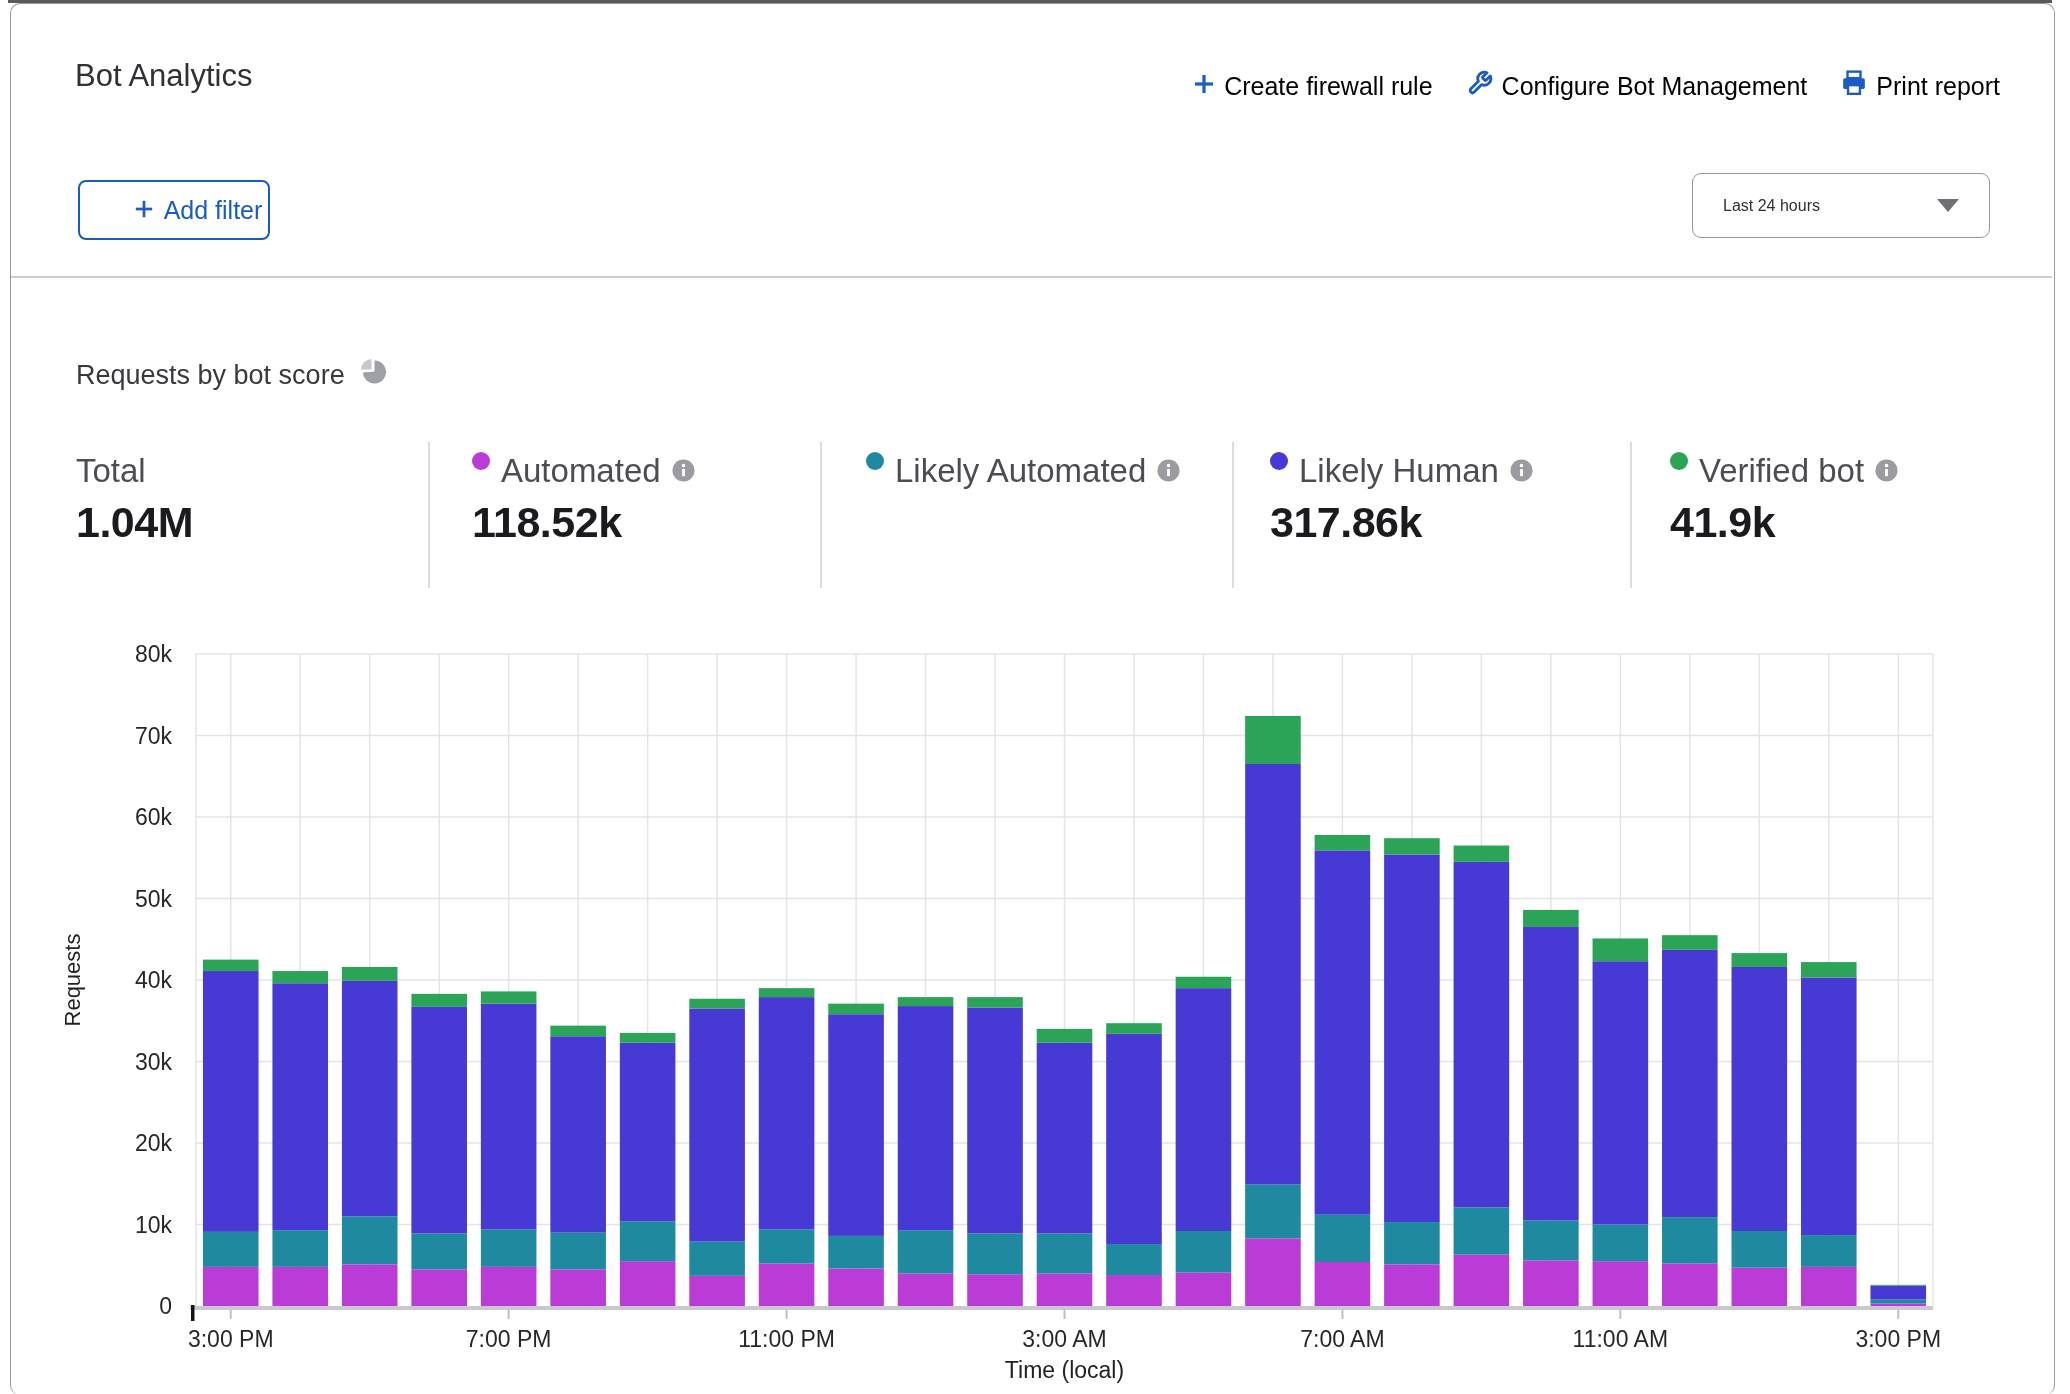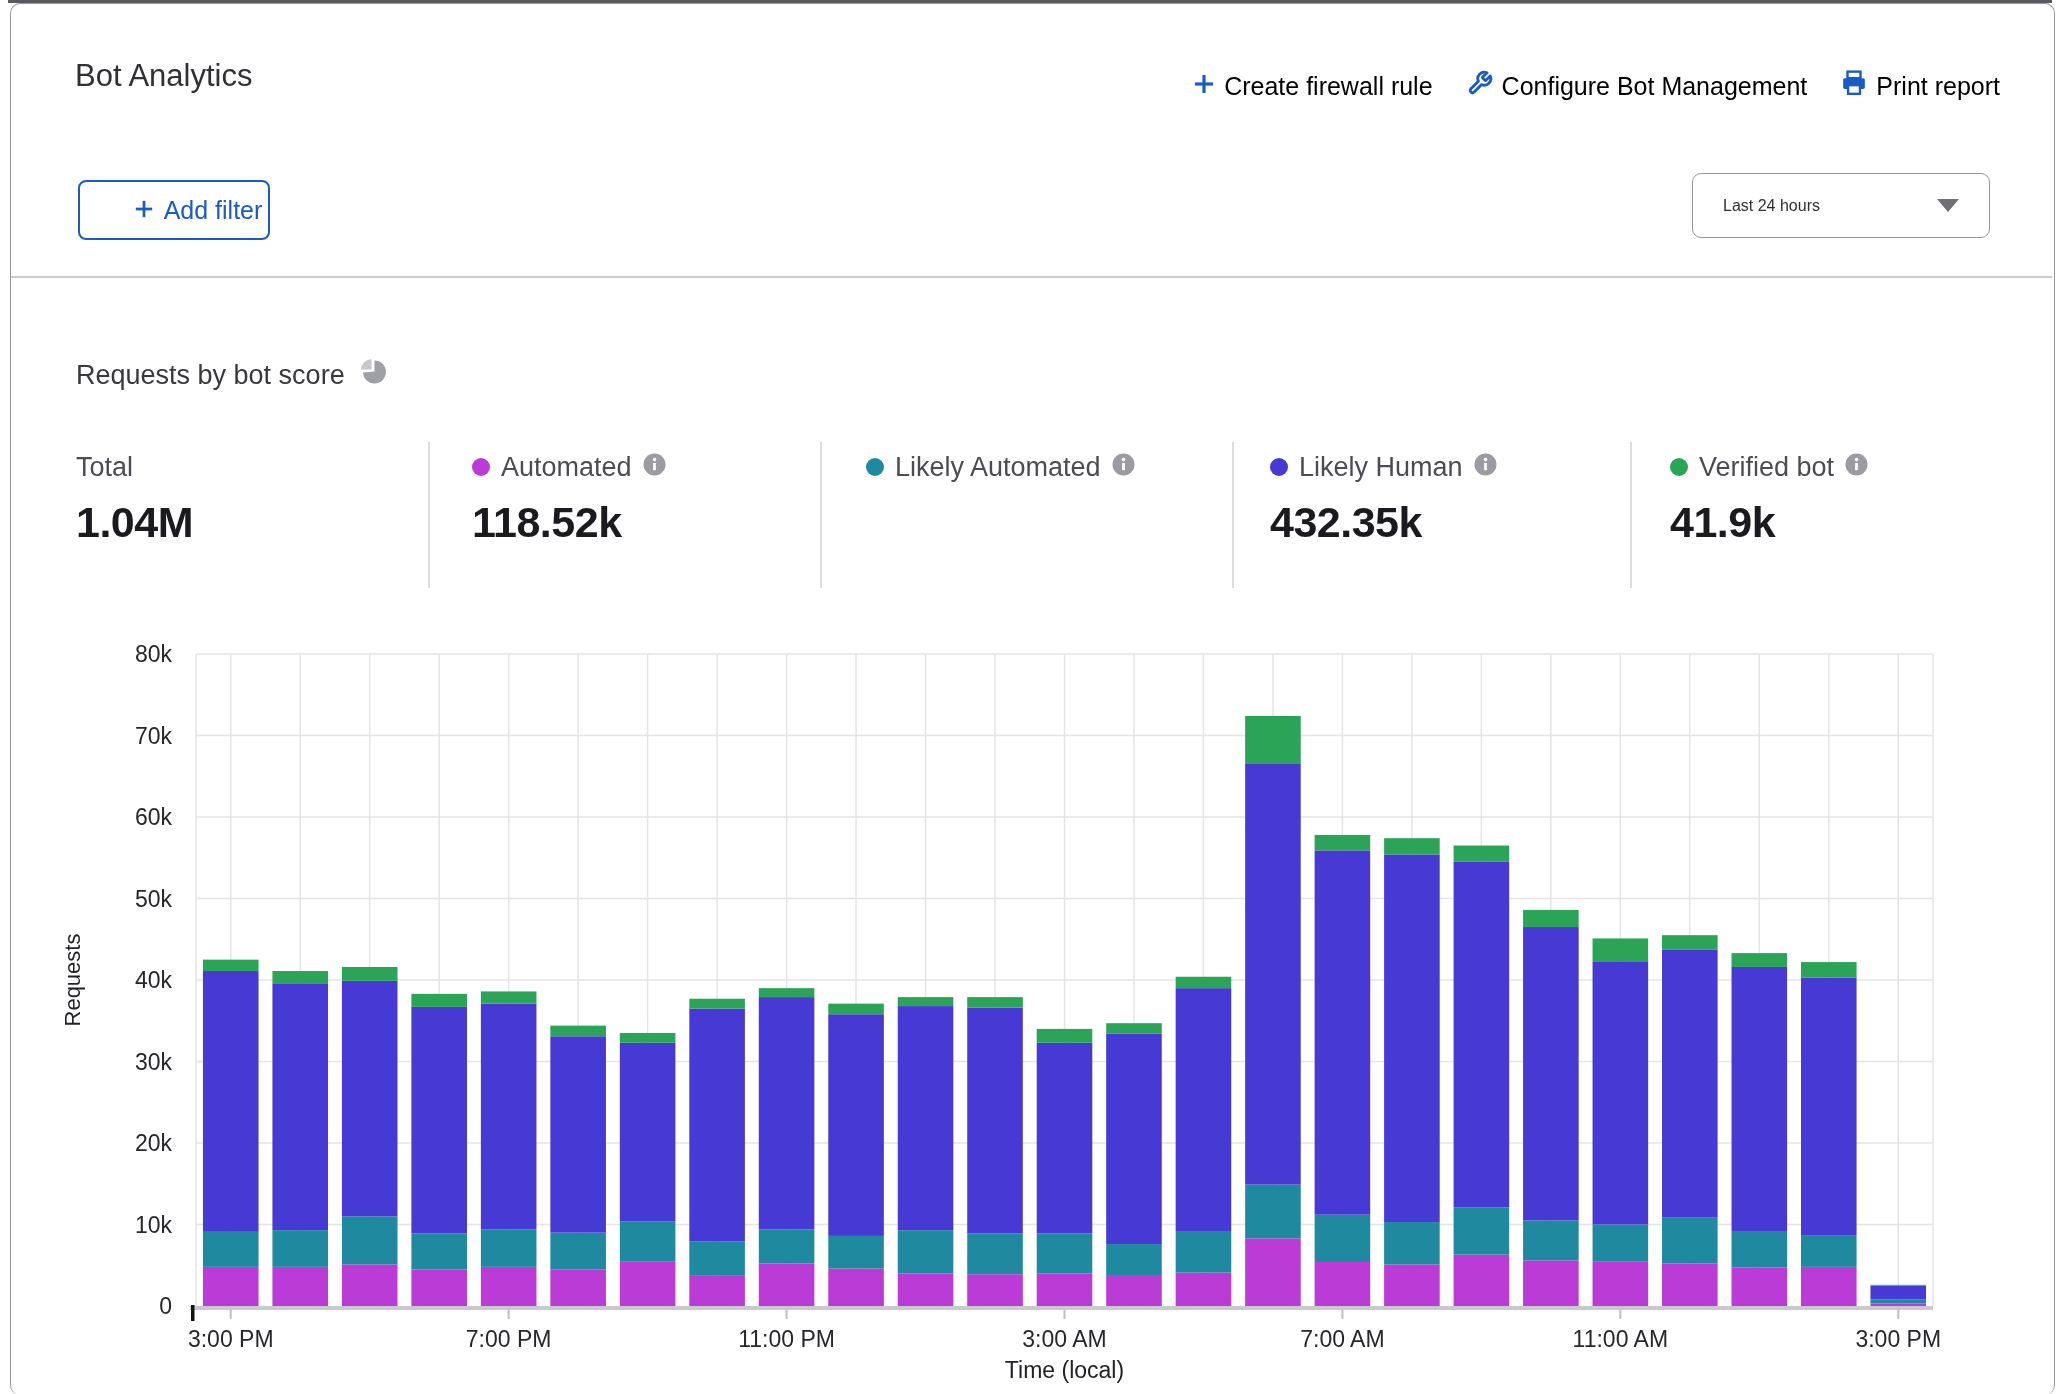--- a/index.html
+++ b/index.html
@@ -18,21 +18,21 @@
     border-radius:9px;background:#fff;display:flex;align-items:center;box-sizing:border-box;
     padding:0 30px;cursor:pointer;}
   #time-range .val{font-size:16px;color:#2e2e33;flex:1;}
   .caret{width:0;height:0;border-left:11px solid transparent;border-right:11px solid transparent;
     border-top:13px solid #6f6f74;}
   #header-divider{left:11px;top:276px;width:2041px;height:1.5px;background:#ccccd0;}
   #section-title{left:76px;top:358px;font-size:27px;font-weight:400;color:#39393d;
     display:flex;align-items:center;gap:15px;}
   .stat-sep{top:442px;width:1.5px;height:146px;background:#dcdcdf;}
   .stat{top:452px;}
-  .stat .lab{display:flex;align-items:center;gap:11px;font-size:27px;color:#4c4c52;height:30px;}
+  .stat .lab{display:flex;align-items:flex-start;gap:11px;font-size:33px;color:#4c4c52;height:30px;}
   .dot{width:18px;height:18px;border-radius:50%;}
   .stat .val{margin-top:16px;font-size:43px;font-weight:700;color:#1b1b1f;letter-spacing:-0.5px;}
   #chart-wrap{left:0;top:630px;width:2070px;height:764px;}
   svg text{font-family:"Liberation Sans",sans-serif;}
 </style>
 </head>
 <body>
 
 <div class="abs" id="top-line"></div>
 <div class="abs" id="card"></div>
@@ -133,21 +133,21 @@
     <div class="abs stat" style="left: 1270px;">
       <div class="lab">
         <span class="dot" style="background: rgb(71, 57, 211);"></span>
         <span>Likely Human</span>
         <span><svg width="23" height="23" viewBox="0 0 23 23">
             <circle cx="11.5" cy="11.5" r="11" fill="#9b9ba1"></circle>
             <rect x="10.1" y="10" width="2.8" height="7.2" fill="#fff"></rect>
             <circle cx="11.5" cy="6.6" r="1.8" fill="#fff"></circle>
           </svg></span>
       </div>
-      <div class="val">432.35k</div>
+      <div class="val">317.86k</div>
     </div>
     <div class="abs stat" style="left: 1670px;">
       <div class="lab">
         <span class="dot" style="background: rgb(43, 164, 88);"></span>
         <span>Verified bot</span>
         <span><svg width="23" height="23" viewBox="0 0 23 23">
             <circle cx="11.5" cy="11.5" r="11" fill="#9b9ba1"></circle>
             <rect x="10.1" y="10" width="2.8" height="7.2" fill="#fff"></rect>
             <circle cx="11.5" cy="6.6" r="1.8" fill="#fff"></circle>
           </svg></span>

